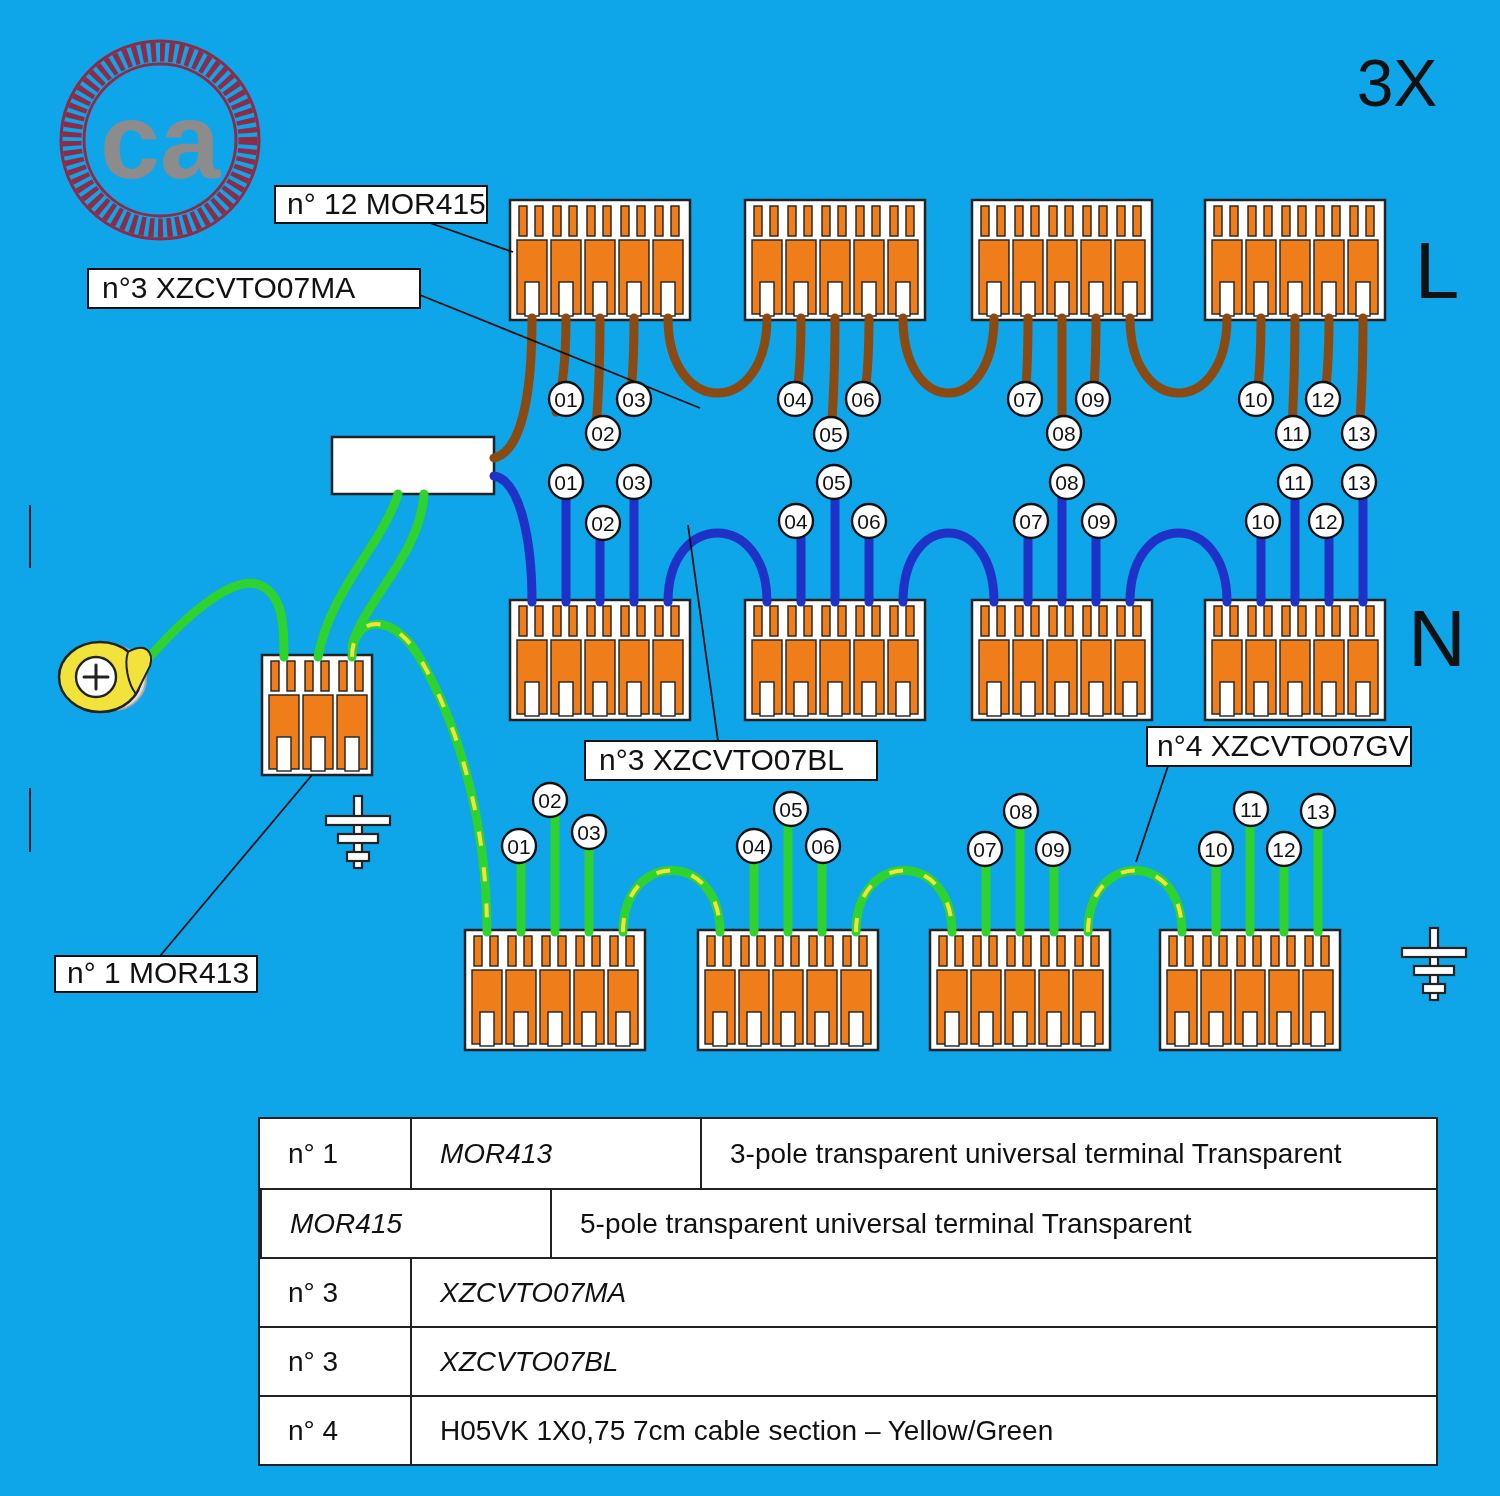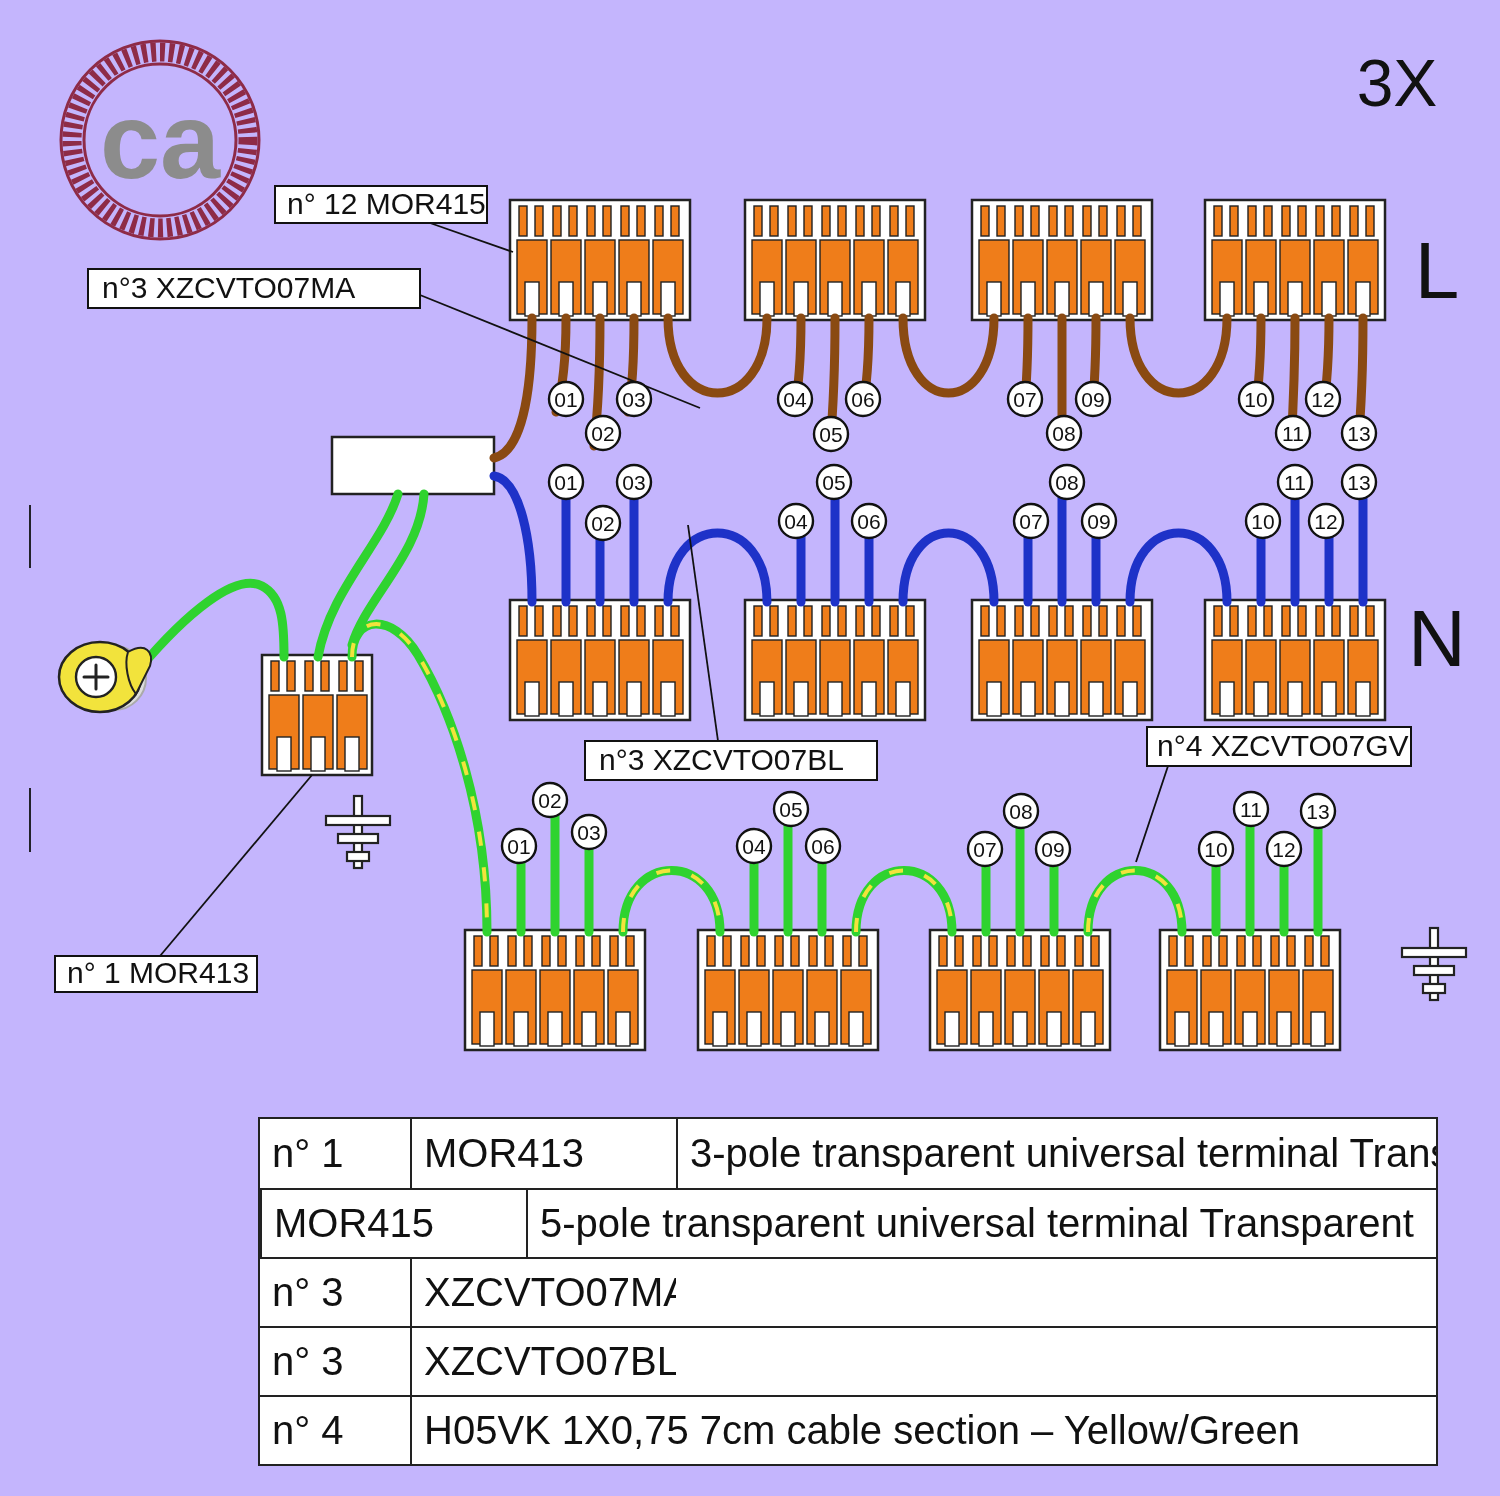--- a/index.html
+++ b/index.html
@@ -1,16 +1,16 @@
 <!DOCTYPE html>
 <html style="--orange: #ef7d1a; --brown: #8a4a12; --blue: #1e32c8; --green: #2fd32f; --yellow: #f2e33c; --ring: #8e2b47; --logo_gray: #8c8c8c;"><head>
 <meta charset="utf-8">
 <style>
   html,body{margin:0;padding:0;background:#fff;}
-  .canvas{position:relative;width:1500px;height:1496px;background:#c4b5fd;overflow:hidden;
+  .canvas{position:relative;width:1500px;height:1496px;background:#0ea5e9;overflow:hidden;
           font-family:"Liberation Sans",sans-serif;color:#111;}
   svg{position:absolute;left:0;top:0;}
 
   
   .blk-body{fill:#fff;stroke:#222;stroke-width:2.5;}
   .pole{fill:var(--orange,#ef7d1a);stroke:#222;stroke-width:1.4;}
   .slot{fill:#fff;stroke:#222;stroke-width:1.4;}
 
   
   .wire{fill:none;stroke-linecap:round;}
@@ -35,24 +35,24 @@
   .logo-text{font-size:108px;font-weight:bold;fill:var(--logo_gray,#8c8c8c);}
 
   .earth rect{fill:#fff;stroke:#222;stroke-width:2.2;}
   .screw-line{stroke:#222;stroke-width:3;stroke-linecap:round;}
 
   
   .table{position:absolute;left:258px;top:1117px;width:1180px;border:2.5px solid #222;
          display:flex;flex-direction:column;background:#fff;box-sizing:border-box;}
   .trow{display:flex;height:69px;border-top:2.5px solid #222;box-sizing:border-box;}
   .trow:first-child{border-top:none;}
-  .tc{display:flex;align-items:center;padding:0 12px;font-size:40px;color:#111;
+  .tc{display:flex;align-items:center;padding:0 28px;font-size:28px;color:#111;
       border-left:2.5px solid #222;white-space:nowrap;box-sizing:border-box;overflow:hidden;}
   .c1{width:150px;border-left:none;}
-  .c2{width:266px;}
+  .c2{width:290px;font-style:italic;}
   .c3{flex:1;}
 </style>
 </head>
 <body>
 
 <div class="canvas">
 
 <svg width="1500" height="1496" viewBox="0 0 1500 1496">
   <defs>
     <g id="term5">

